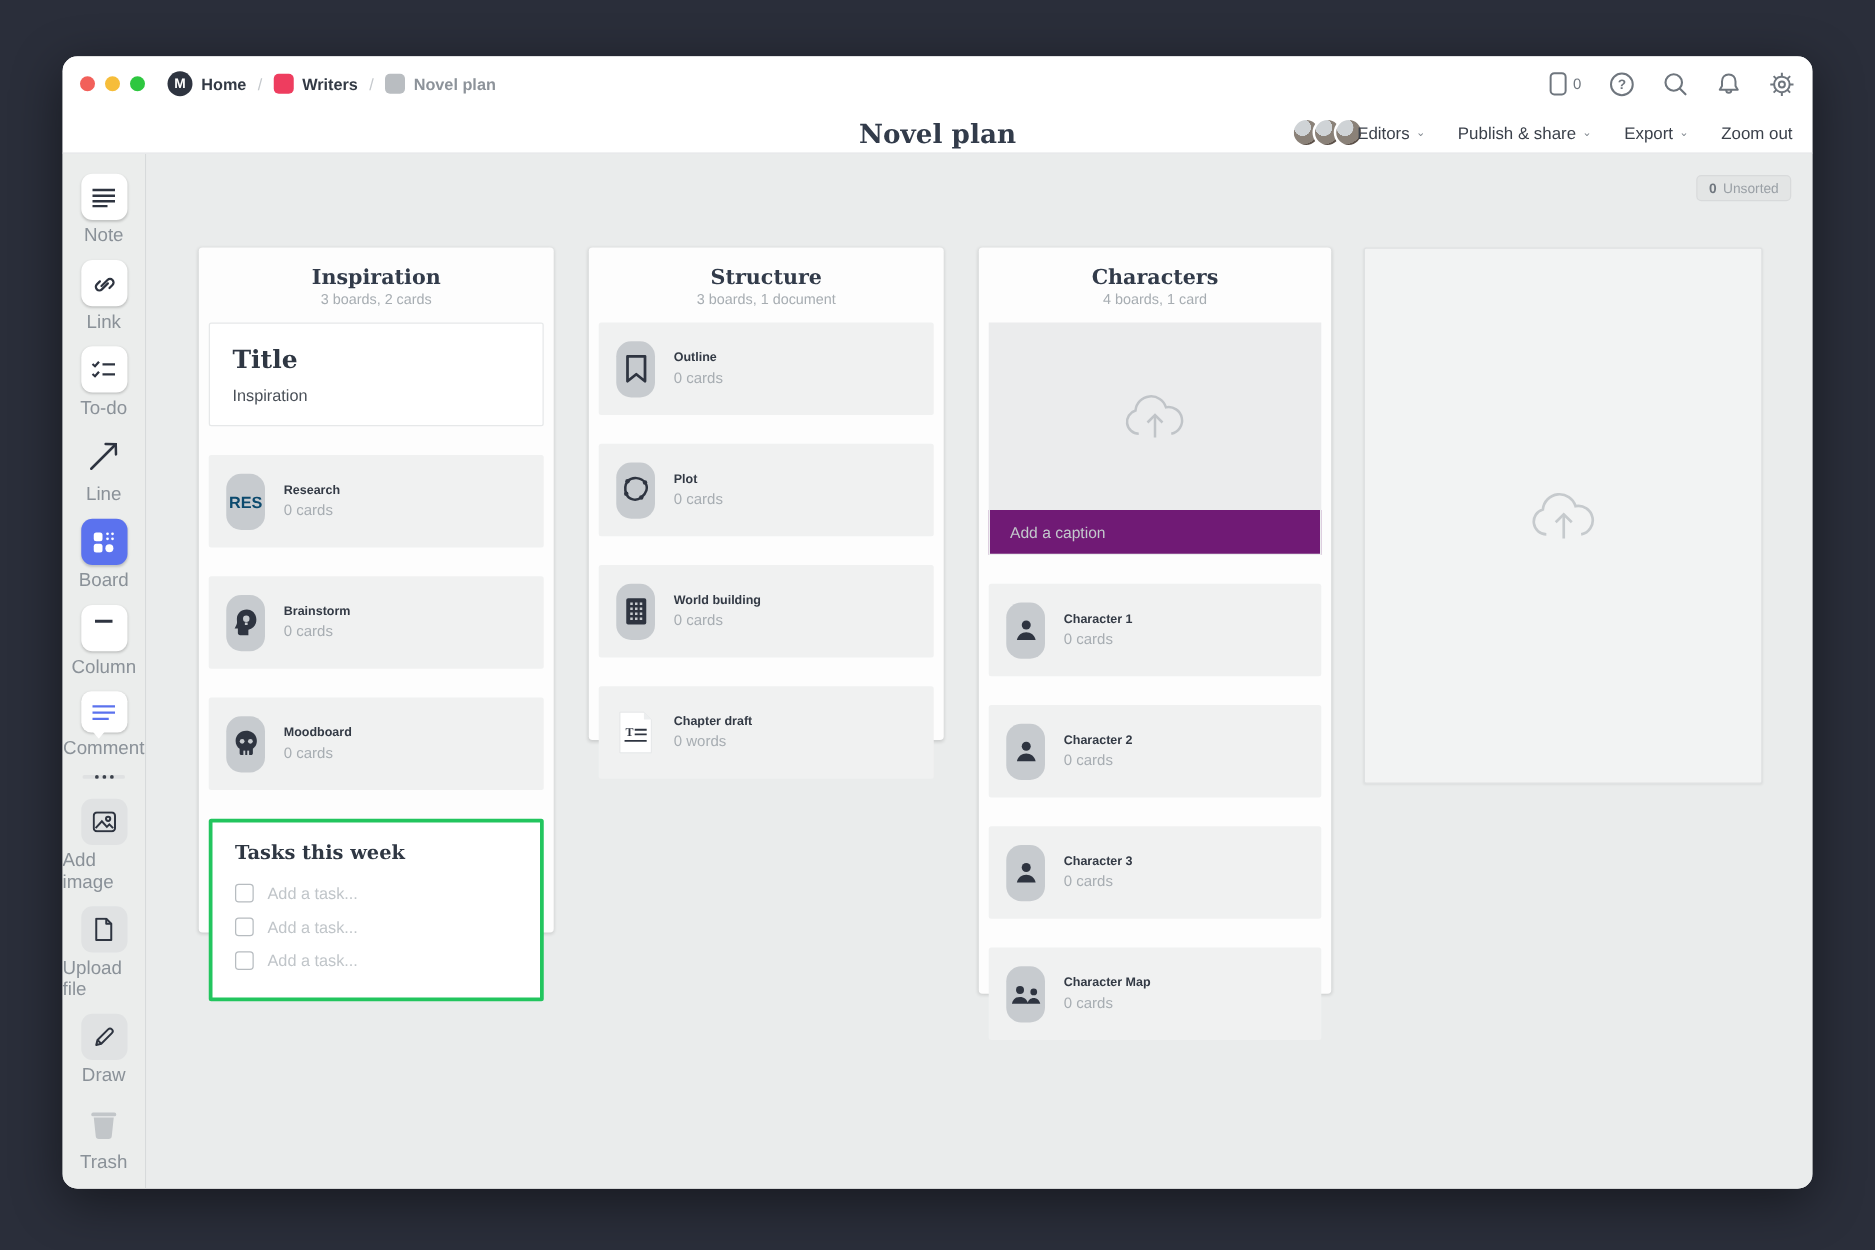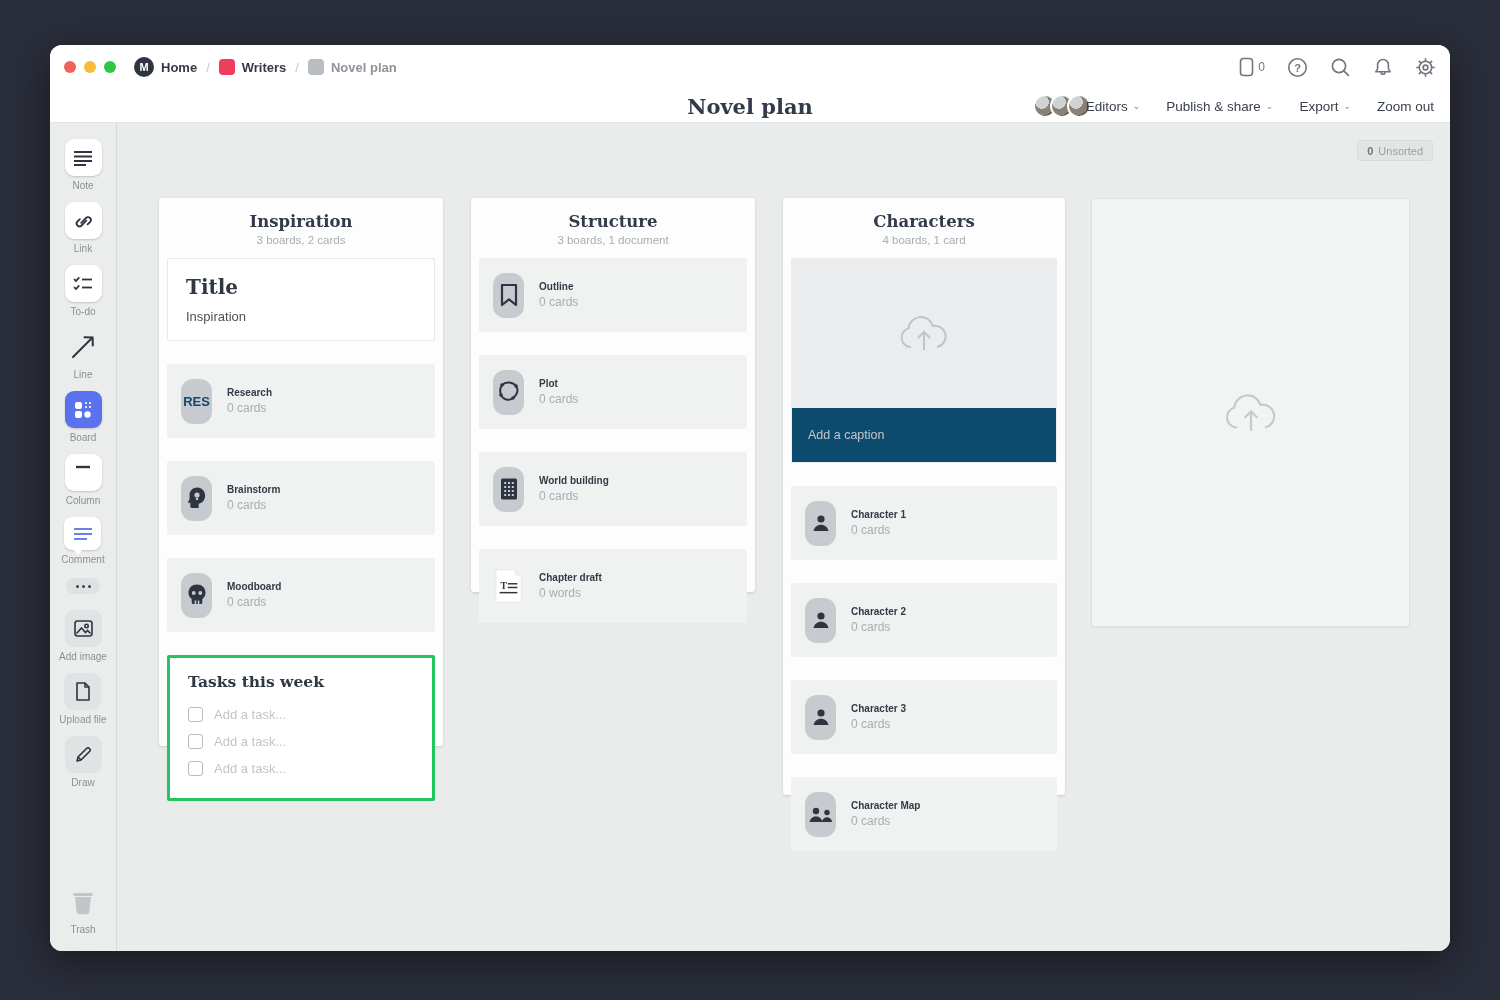--- a/index.html
+++ b/index.html
@@ -66,21 +66,21 @@
   }
   .tool { display:flex; flex-direction:column; align-items:center; margin-bottom:11px; cursor:pointer; }
   .tool-box {
     width:37px; height:37px; border-radius:9px; background:#fff;
     box-shadow:0 1px 2px rgba(0,0,0,.18);
     display:flex; align-items:center; justify-content:center;
   }
   .tool-box.flat { background:transparent; box-shadow:none; }
   .tool-box.blue { background:#5b72ee; }
   .tool-box.grayb { background:#e0e2e3; box-shadow:none; }
-  .tool-label { font-size:10px; color:#8a9198; margin-top:4px; }
+  .tool-label { font-size:15px; color:#8a9198; margin-top:4px; }
   .more-pill { width:34px; height:16px; border-radius:8px; background:#dfe1e2;
     display:flex; align-items:center; justify-content:center; gap:3px; margin:2px 0 16px 0; cursor:pointer; }
   .more-pill i { width:3px; height:3px; border-radius:50%; background:#3b414b; display:block; }
   .trash-tool { margin-top:auto; margin-bottom:16px; }
   
   .canvas { position:absolute; left:67px; top:78px; right:0; bottom:0; background:#eaecec; }
   .unsorted {
     position:absolute; top:17px; right:17px; height:21px; padding:0 9px;
     background:#e3e5e5; border:1px solid #d8dadb; border-radius:4px;
     display:flex; align-items:center; gap:5px; font-size:11px; color:#9aa0a6;
@@ -108,21 +108,21 @@
   }
   .badge.white { background:transparent; }
   .brow-name { font-size:10px; font-weight:bold; color:#333a45; }
   .brow-meta { font-size:12px; color:#a7adb2; margin-top:3px; }
   .todo-card { background:#fff; border:3px solid #22c55e; border-radius:2px; padding:14px 18px 16px 18px; }
   .todo-title { font-family:"DejaVu Serif","Liberation Serif",serif; font-weight:bold; font-size:15.5px; color:#2f3743; margin-bottom:10px; }
   .task { display:flex; align-items:center; gap:11px; padding:6px 0; }
   .cbox { width:15px; height:15px; border:1.5px solid #b7bcc0; border-radius:3px; background:#fff; flex:none; }
   .task-text { font-size:13px; color:#c0c5c9; }
   .img-placeholder { background:#ebeced; height:150px; display:flex; align-items:center; justify-content:center; }
-  .caption-strip { background:#0c4a6e; border:1px solid #eceeef; border-top:none; height:55px; display:flex; align-items:center; padding:4px 16px; }
+  .caption-strip { background:#701a75; border:1px solid #eceeef; border-top:none; height:36px; display:flex; align-items:center; padding:4px 16px; }
   .caption-text { font-size:12.5px; color:#c3c8cc; }
   .empty-upload {
     position:absolute; background:#f2f3f3; border:1px solid #dfe1e2; border-radius:2px;
     display:flex; align-items:center; justify-content:center;
     box-shadow:0 1px 2px rgba(0,0,0,.06);
   }
   svg { display:block; }
 </style>
 </head>
 <body>

